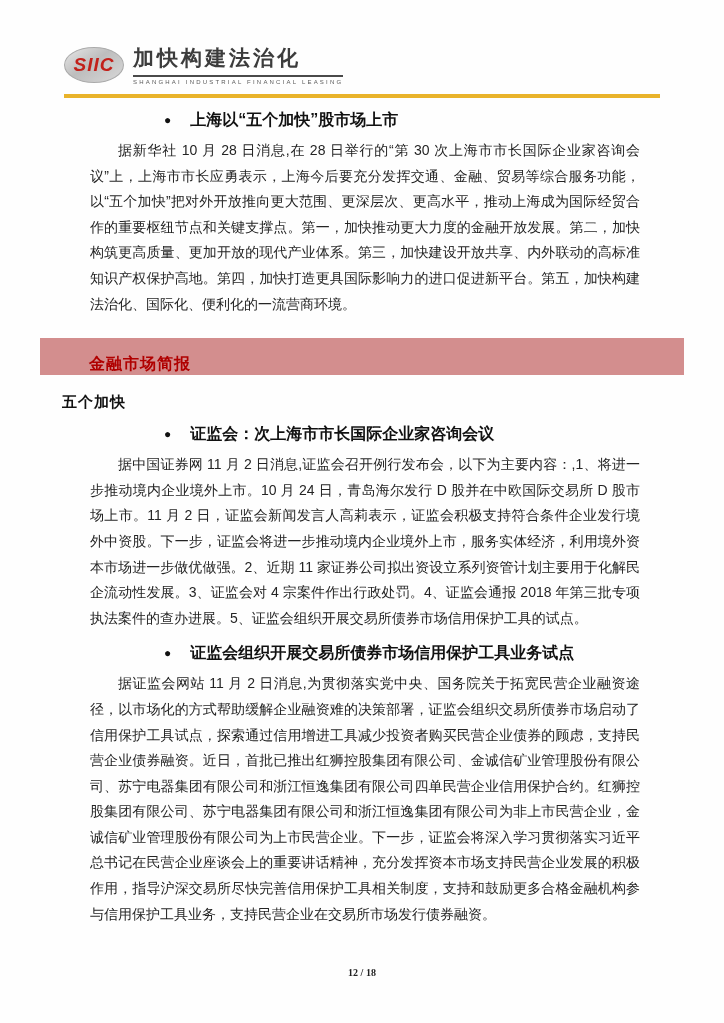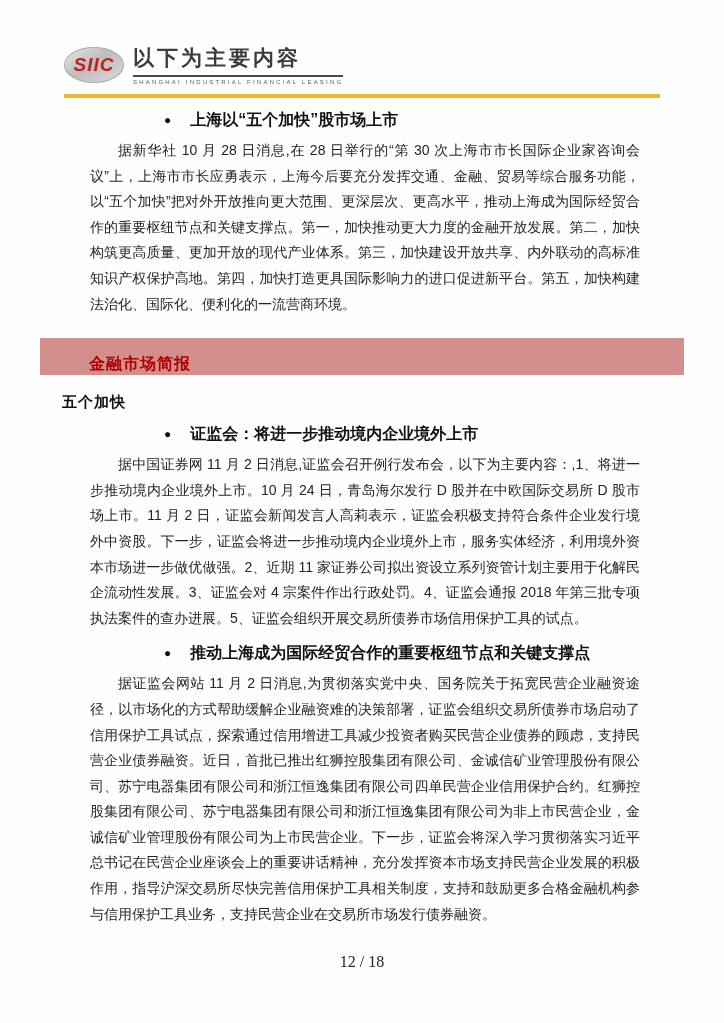--- a/index.html
+++ b/index.html
@@ -77,62 +77,62 @@
   
   .sub-title {
     margin: 18px 0 0 -2px;
     font-size: 15px; font-weight: bold; color: #111;
     letter-spacing: 1px;
   }
 
   
   .footer {
     position: absolute;
-    left: 0; right: 0; bottom: 52px;
+    left: 0; right: 0; bottom: 45px;
     text-align: center;
     font-family: "Liberation Serif", "DejaVu Serif", serif;
-    font-size: 16px; font-weight: normal; color: #222;
+    font-size: 10px; font-weight: bold; color: #222;
   }
 </style>
 </head>
 <body>
 
 <div class="page">
 
   <div class="header">
     <div class="logo">
       <span class="logo-mark">SIIC</span>
       <span class="logo-body">
-        <span class="logo-name">以下为主要内容</span>
+        <span class="logo-name">加快构建法治化</span>
         <span class="logo-sub">SHANGHAI INDUSTRIAL FINANCIAL LEASING</span>
       </span>
     </div>
     <div class="gold-rule"></div>
   </div>
 
   <div class="headline">
     <span class="bullet">●</span>
     <span>上海以“五个加快”股市场上市</span>
   </div>
   <p class="body-text">据新华社 10 月 28 日消息,在 28 日举行的“第 30 次上海市市长国际企业家咨询会议”上，上海市市长应勇表示，上海今后要充分发挥交通、金融、贸易等综合服务功能，以“五个加快”把对外开放推向更大范围、更深层次、更高水平，推动上海成为国际经贸合作的重要枢纽节点和关键支撑点。第一，加快推动更大力度的金融开放发展。第二，加快构筑更高质量、更加开放的现代产业体系。第三，加快建设开放共享、内外联动的高标准知识产权保护高地。第四，加快打造更具国际影响力的进口促进新平台。第五，加快构建法治化、国际化、便利化的一流营商环境。</p>
 
   <div class="banner">
     <span>金融市场简报</span>
   </div>
 
   <div class="sub-title">五个加快</div>
   <div class="headline">
     <span class="bullet">●</span>
-    <span>证监会：将进一步推动境内企业境外上市</span>
+    <span>证监会：次上海市市长国际企业家咨询会议</span>
   </div>
   <p class="body-text">据中国证券网 11 月 2 日消息,证监会召开例行发布会，以下为主要内容：,1、将进一步推动境内企业境外上市。10 月 24 日，青岛海尔发行 D 股并在中欧国际交易所 D 股市场上市。11 月 2 日，证监会新闻发言人高莉表示，证监会积极支持符合条件企业发行境外中资股。下一步，证监会将进一步推动境内企业境外上市，服务实体经济，利用境外资本市场进一步做优做强。2、近期 11 家证券公司拟出资设立系列资管计划主要用于化解民企流动性发展。3、证监会对 4 宗案件作出行政处罚。4、证监会通报 2018 年第三批专项执法案件的查办进展。5、证监会组织开展交易所债券市场信用保护工具的试点。</p>
 
   <div class="headline">
     <span class="bullet">●</span>
-    <span>推动上海成为国际经贸合作的重要枢纽节点和关键支撑点</span>
+    <span>证监会组织开展交易所债券市场信用保护工具业务试点</span>
   </div>
   <p class="body-text">据证监会网站 11 月 2 日消息,为贯彻落实党中央、国务院关于拓宽民营企业融资途径，以市场化的方式帮助缓解企业融资难的决策部署，证监会组织交易所债券市场启动了信用保护工具试点，探索通过信用增进工具减少投资者购买民营企业债券的顾虑，支持民营企业债券融资。近日，首批已推出红狮控股集团有限公司、金诚信矿业管理股份有限公司、苏宁电器集团有限公司和浙江恒逸集团有限公司四单民营企业信用保护合约。红狮控股集团有限公司、苏宁电器集团有限公司和浙江恒逸集团有限公司为非上市民营企业，金诚信矿业管理股份有限公司为上市民营企业。下一步，证监会将深入学习贯彻落实习近平总书记在民营企业座谈会上的重要讲话精神，充分发挥资本市场支持民营企业发展的积极作用，指导沪深交易所尽快完善信用保护工具相关制度，支持和鼓励更多合格金融机构参与信用保护工具业务，支持民营企业在交易所市场发行债券融资。</p>
 
   <div class="footer">
     <span>12 / 18</span>
   </div>
 
 </div>
 
 </body></html>

